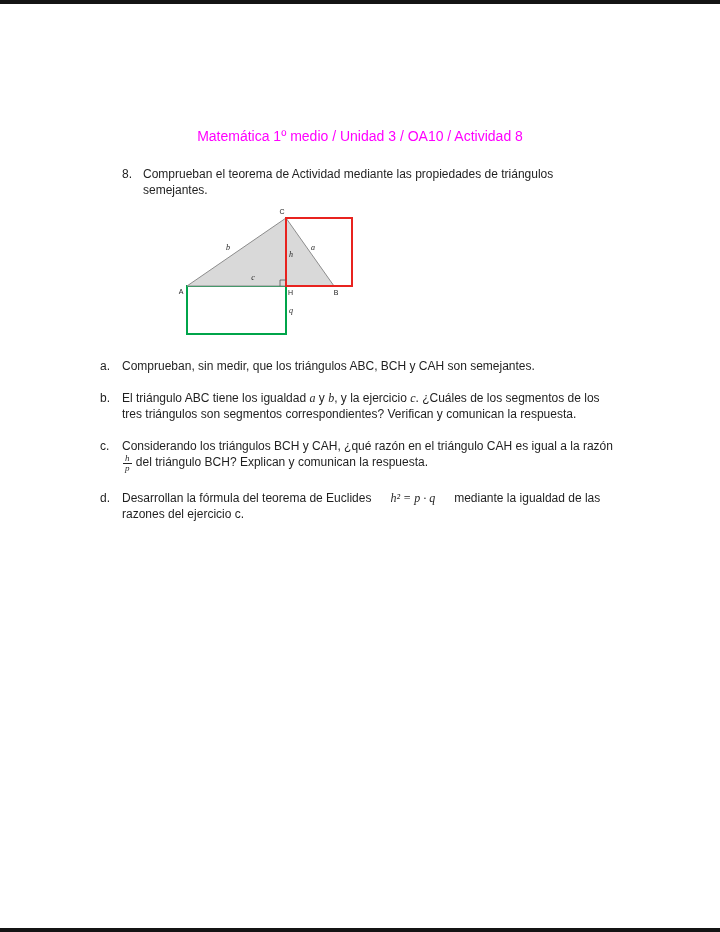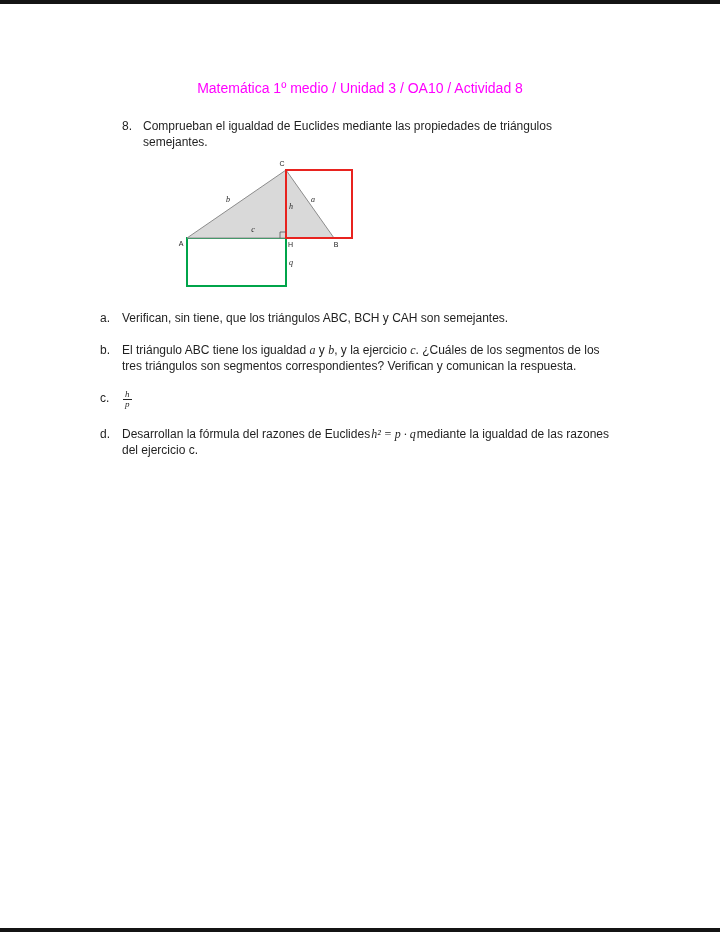--- a/index.html
+++ b/index.html
@@ -15,20 +15,21 @@
     position: absolute; left: 0; right: 0; height: 4px; background: #141414;
   }
   .edge-bar.top { top: 0; }
   .edge-bar.bottom { bottom: 0; }
 
   .page-title {
     padding-top: 80px;
     text-align: center;
     font-size: 14px;
     font-weight: 400;
+    margin-top: 48px;
   }
 
   .exercise-row {
     display: flex;
     margin: 22px 0 0 122px;
     font-size: 12px;
     line-height: 16px;
   }
   .exercise-marker { width: 21px; flex: none; }
   .exercise-statement { width: 460px; }
@@ -60,21 +61,21 @@
   .item-marker { width: 22px; flex: none; }
   .item-text { width: 500px; }
 
   .var {
     font-family: "Liberation Serif", serif;
     font-style: italic;
   }
   .formula {
     font-family: "Liberation Serif", serif;
     font-style: italic;
-    margin: 0 1px;
+    margin: 0 19px;
     white-space: nowrap;
   }
   .fraction {
     display: inline-block;
     vertical-align: -5px;
     text-align: center;
     font-family: "Liberation Serif", serif;
     font-style: italic;
     font-size: 9px;
     line-height: 1.05;
@@ -85,21 +86,21 @@
 </style>
 </head>
 <body>
 
 <div class="edge-bar top"></div>
 
 <div class="page-title" style="color: rgb(255, 0, 255);">Matemática 1º medio / Unidad 3 / OA10 / Actividad 8</div>
 
 <div class="exercise-row">
   <span class="exercise-marker">8.</span>
-  <div class="exercise-statement">Comprueban el igualdad de Euclides mediante las propiedades de triángulos semejantes.</div>
+  <div class="exercise-statement">Comprueban el teorema de Actividad mediante las propiedades de triángulos semejantes.</div>
 </div>
 
 <div class="figure-wrap">
   <svg width="240" height="140" viewBox="0 0 240 140" xmlns="http://www.w3.org/2000/svg">
     <rect x="57" y="80" width="99" height="48" fill="none" stroke="#00a44a" stroke-width="2"></rect>
     <polygon points="156,12 57,80 204,80" fill="#d9d9d9" stroke="#8c8c8c" stroke-width="1"></polygon>
     <rect x="156" y="12" width="66" height="68" fill="none" stroke="#e8231f" stroke-width="2"></rect>
     <line x1="156" y1="12" x2="156" y2="80" stroke="#e8231f" stroke-width="1.5"></line>
     <path d="M150 80 L150 74 L156 74" fill="none" stroke="#555" stroke-width="0.8"></path>
 
@@ -111,29 +112,29 @@
     <text class="fig-vertex" x="51" y="88" text-anchor="middle">A</text>
     <text class="fig-vertex" x="158" y="89" text-anchor="start">H</text>
     <text class="fig-vertex" x="206" y="89" text-anchor="middle">B</text>
     <text class="fig-label" x="159" y="107" text-anchor="start">q</text>
   </svg>
 </div>
 
 <div class="items" id="items">
     <div class="item">
       <span class="item-marker">a.</span>
-      <div class="item-text"><span>Verifican, sin tiene, que los triángulos ABC, BCH y CAH son semejantes.</span></div>
+      <div class="item-text"><span>Comprueban, sin medir, que los triángulos ABC, BCH y CAH son semejantes.</span></div>
     </div>
     <div class="item">
       <span class="item-marker">b.</span>
       <div class="item-text"><span>El triángulo ABC tiene los igualdad </span><span class="var">a</span><span> y </span><span class="var">b</span><span>, y la ejercicio </span><span class="var">c</span><span>. ¿Cuáles de los segmentos de los tres triángulos son segmentos correspondientes? Verifican y comunican la respuesta.</span></div>
     </div>
     <div class="item">
       <span class="item-marker">c.</span>
-      <div class="item-text"><span class="fraction"><span class="num">h</span><span class="den">p</span></span></div>
+      <div class="item-text"><span>Considerando los triángulos BCH y CAH, ¿qué razón en el triángulo CAH es igual a la razón </span><span class="fraction"><span class="num">h</span><span class="den">p</span></span><span> del triángulo BCH? Explican y comunican la respuesta.</span></div>
     </div>
     <div class="item">
       <span class="item-marker">d.</span>
-      <div class="item-text"><span>Desarrollan la fórmula del razones de Euclides</span><span class="formula">h² = p · q</span><span>mediante la igualdad de las razones del ejercicio c.</span></div>
+      <div class="item-text"><span>Desarrollan la fórmula del teorema de Euclides</span><span class="formula">h² = p · q</span><span>mediante la igualdad de las razones del ejercicio c.</span></div>
     </div>
   </div>
 
 <div class="edge-bar bottom"></div>
 
 </body></html>

